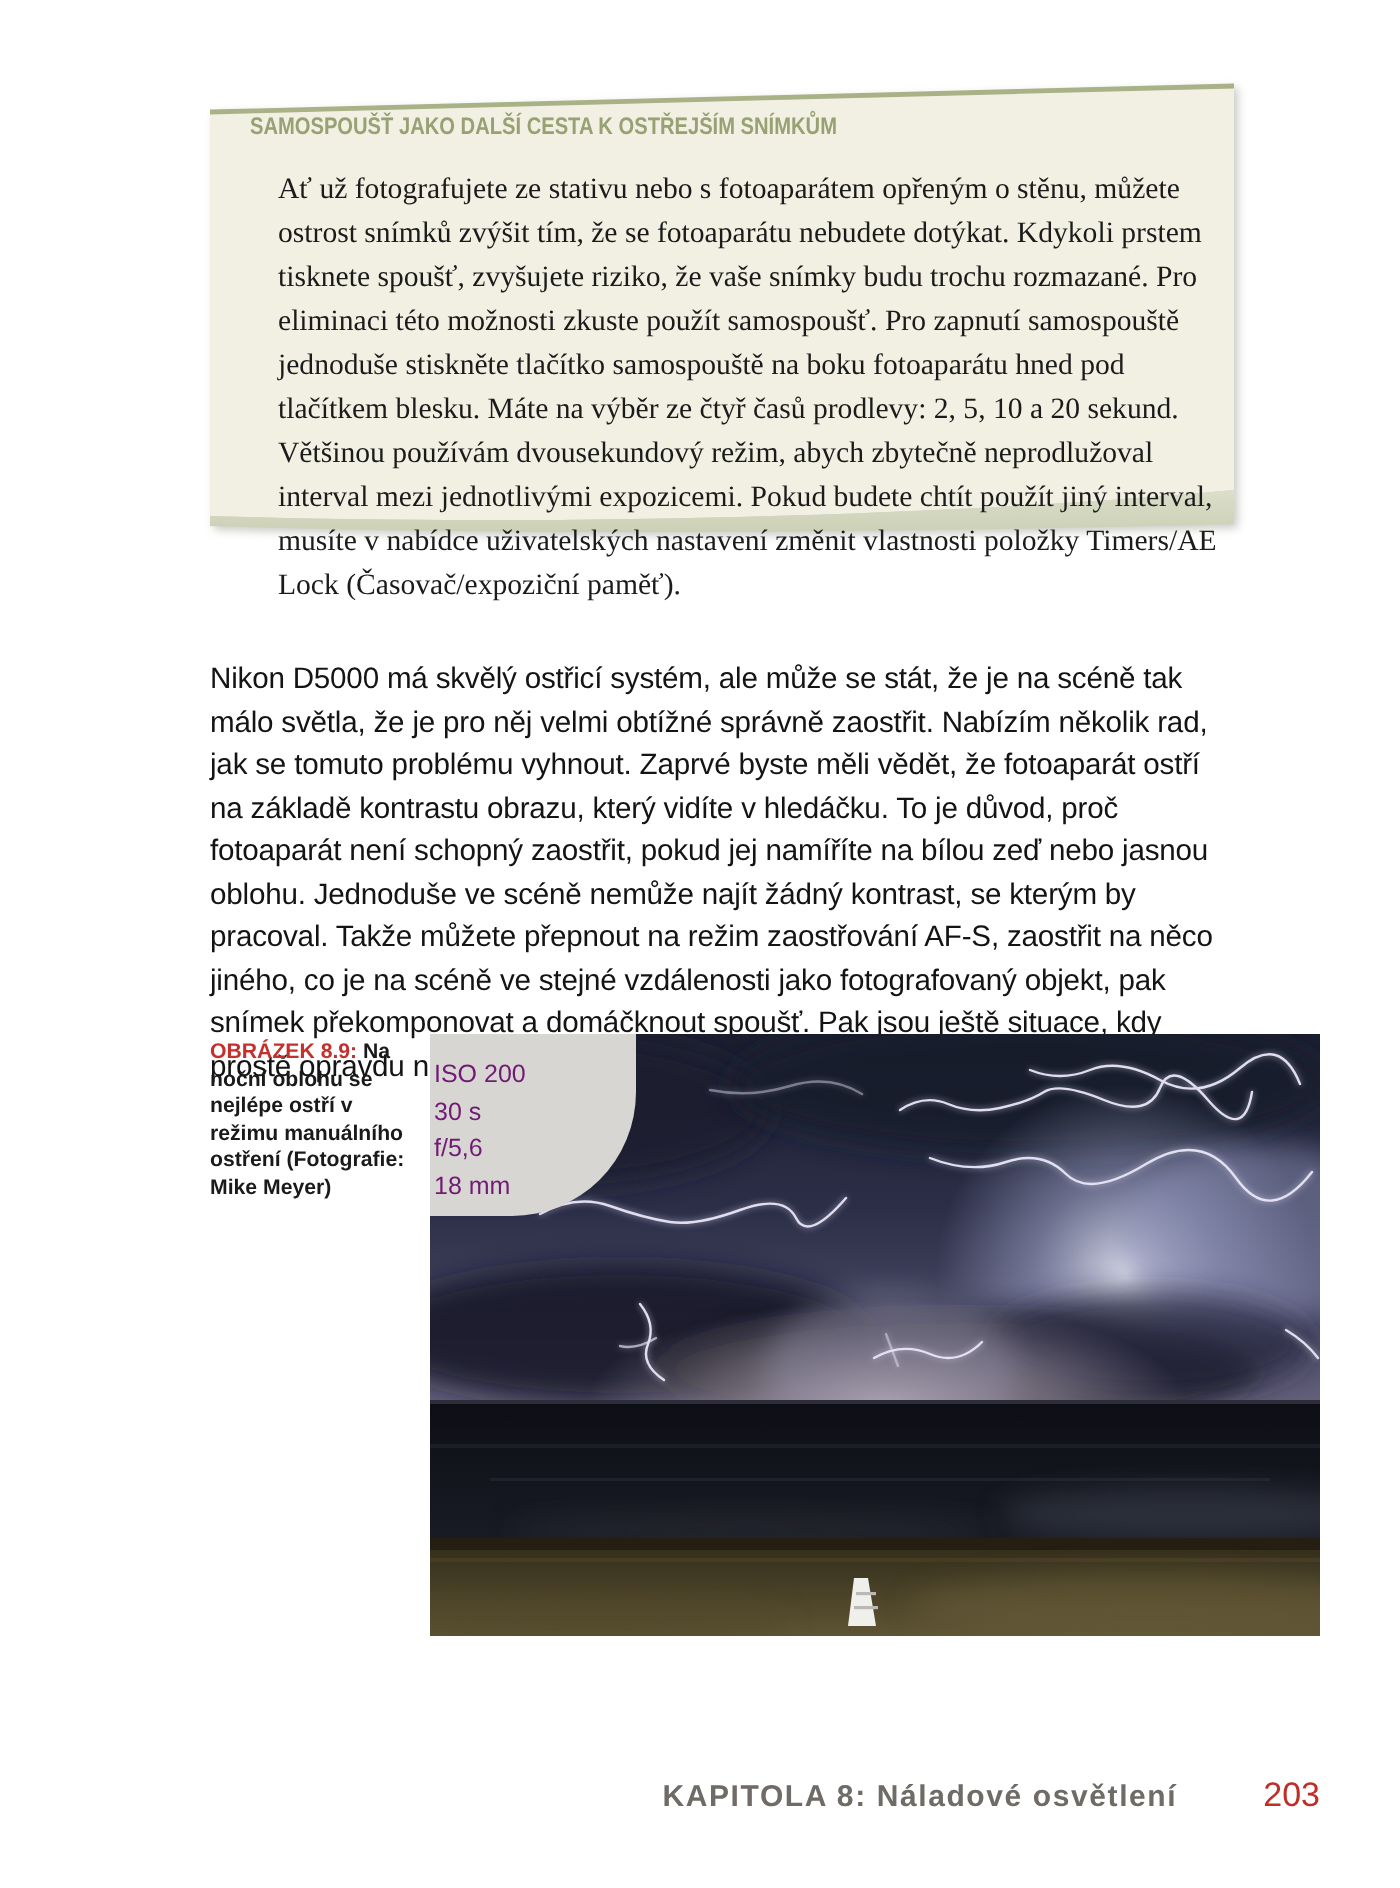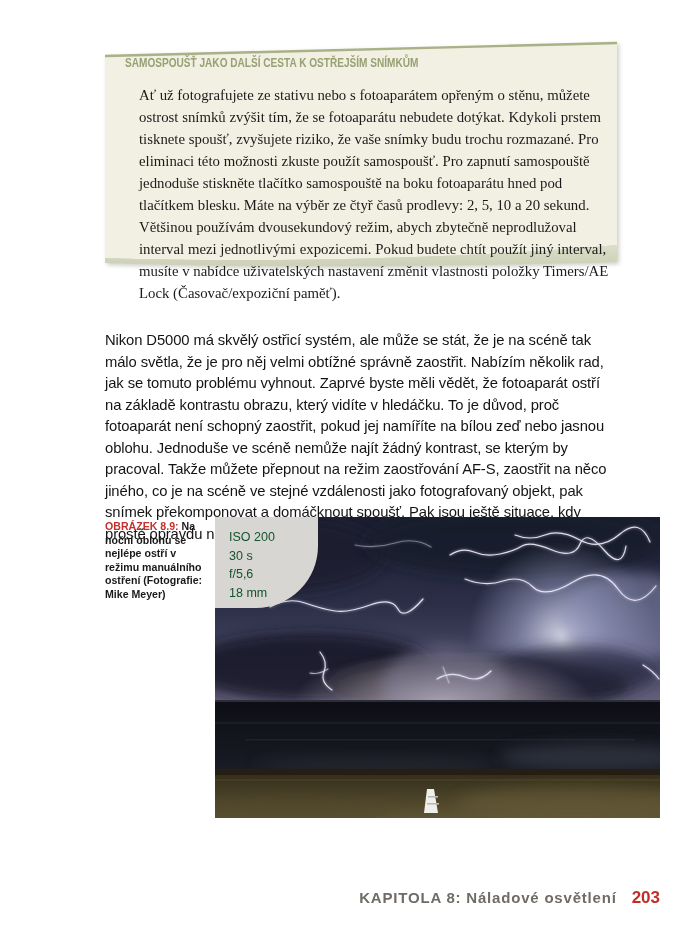--- a/index.html
+++ b/index.html
@@ -26,27 +26,27 @@
   
   .figure { position:absolute; left:105px; top:517px; margin:0; }
   .caption { position:absolute; left:0; top:3px; width:102px;
     font-size:10.6px; line-height:13.5px; font-weight:bold; color:#1a1a1a; }
   .caption-label { color:#c5302c;text-align:center; }
   .photo { position:absolute; left:110px; top:0; width:445px; height:301px; background:#14151e; }
   .photo svg { position:absolute; left:0; top:0; }
   .settings-label {
     position:absolute; left:0; top:0; width:103px; height:91px;
     background:#d8d6d2; border-bottom-right-radius:62px;
-    padding:11px 0 0 14px; box-sizing:border-box;
-    font-size:12.5px; line-height:18.5px; color:#14532d;
+    padding:11px 0 0 2px; box-sizing:border-box;
+    font-size:12.5px; line-height:18.5px; color:#701a75;
   }
   
   .footer { position:absolute; right:40px; top:888px; display:flex; align-items:baseline; gap:15px; }
   .chapter { font-size:15px; font-weight:bold; color:#6f6b66; letter-spacing:0.8px; }
-  .pagenum { font-size:17px; font-weight:bold; color:#bf2e27; }
+  .pagenum { font-size:17px; font-weight:normal; color:#bf2e27;margin-left:28px; }
 </style>
 </head>
 <body>
 
 <div class="page">
 
   <section class="callout">
     <svg class="callout-bg" width="512" height="232" viewBox="0 0 512 232">
       <defs>
         <linearGradient id="bandGrad" x1="0" y1="0" x2="0" y2="1">

